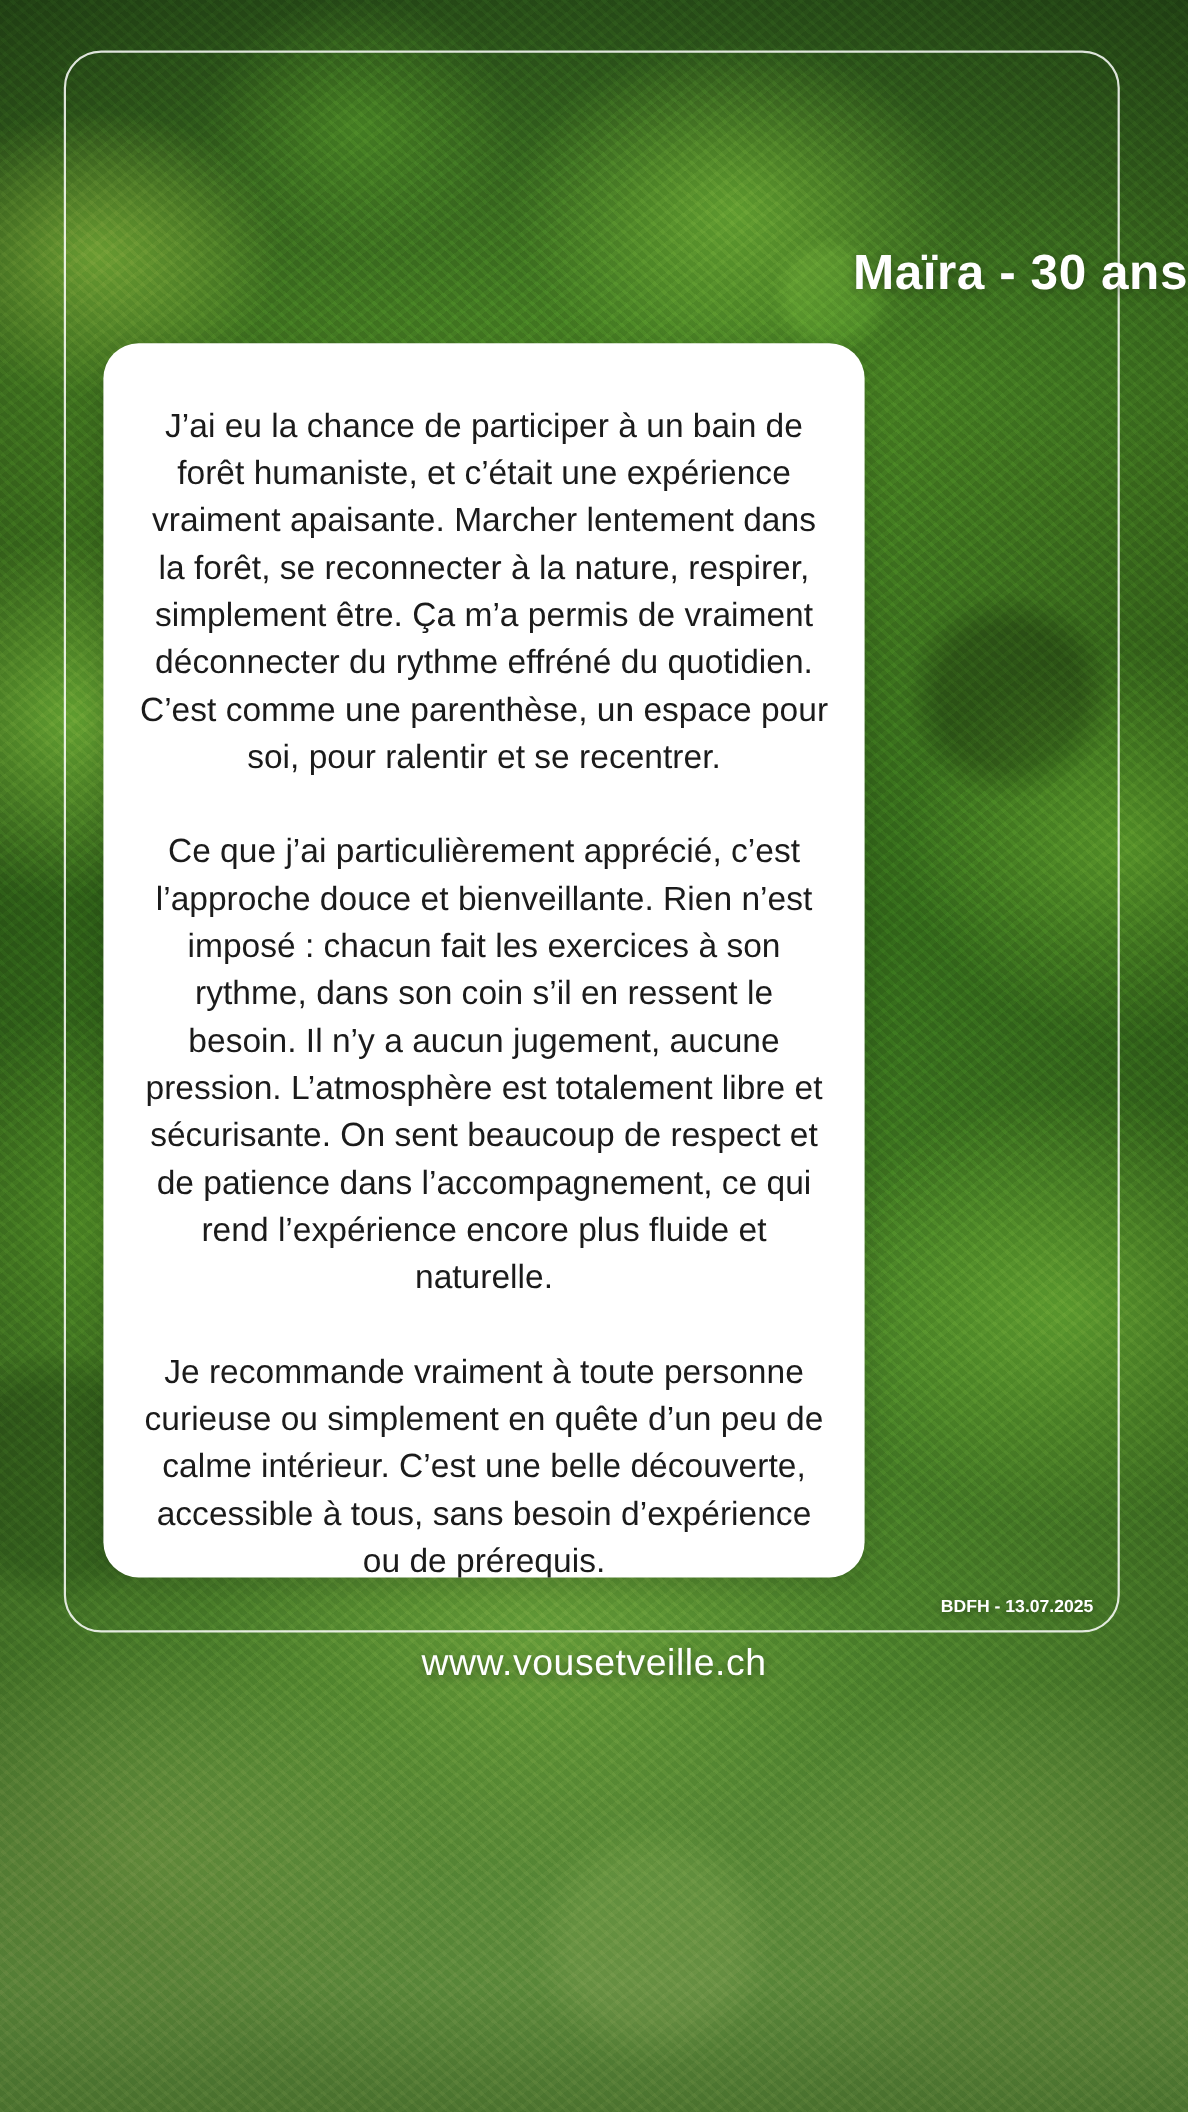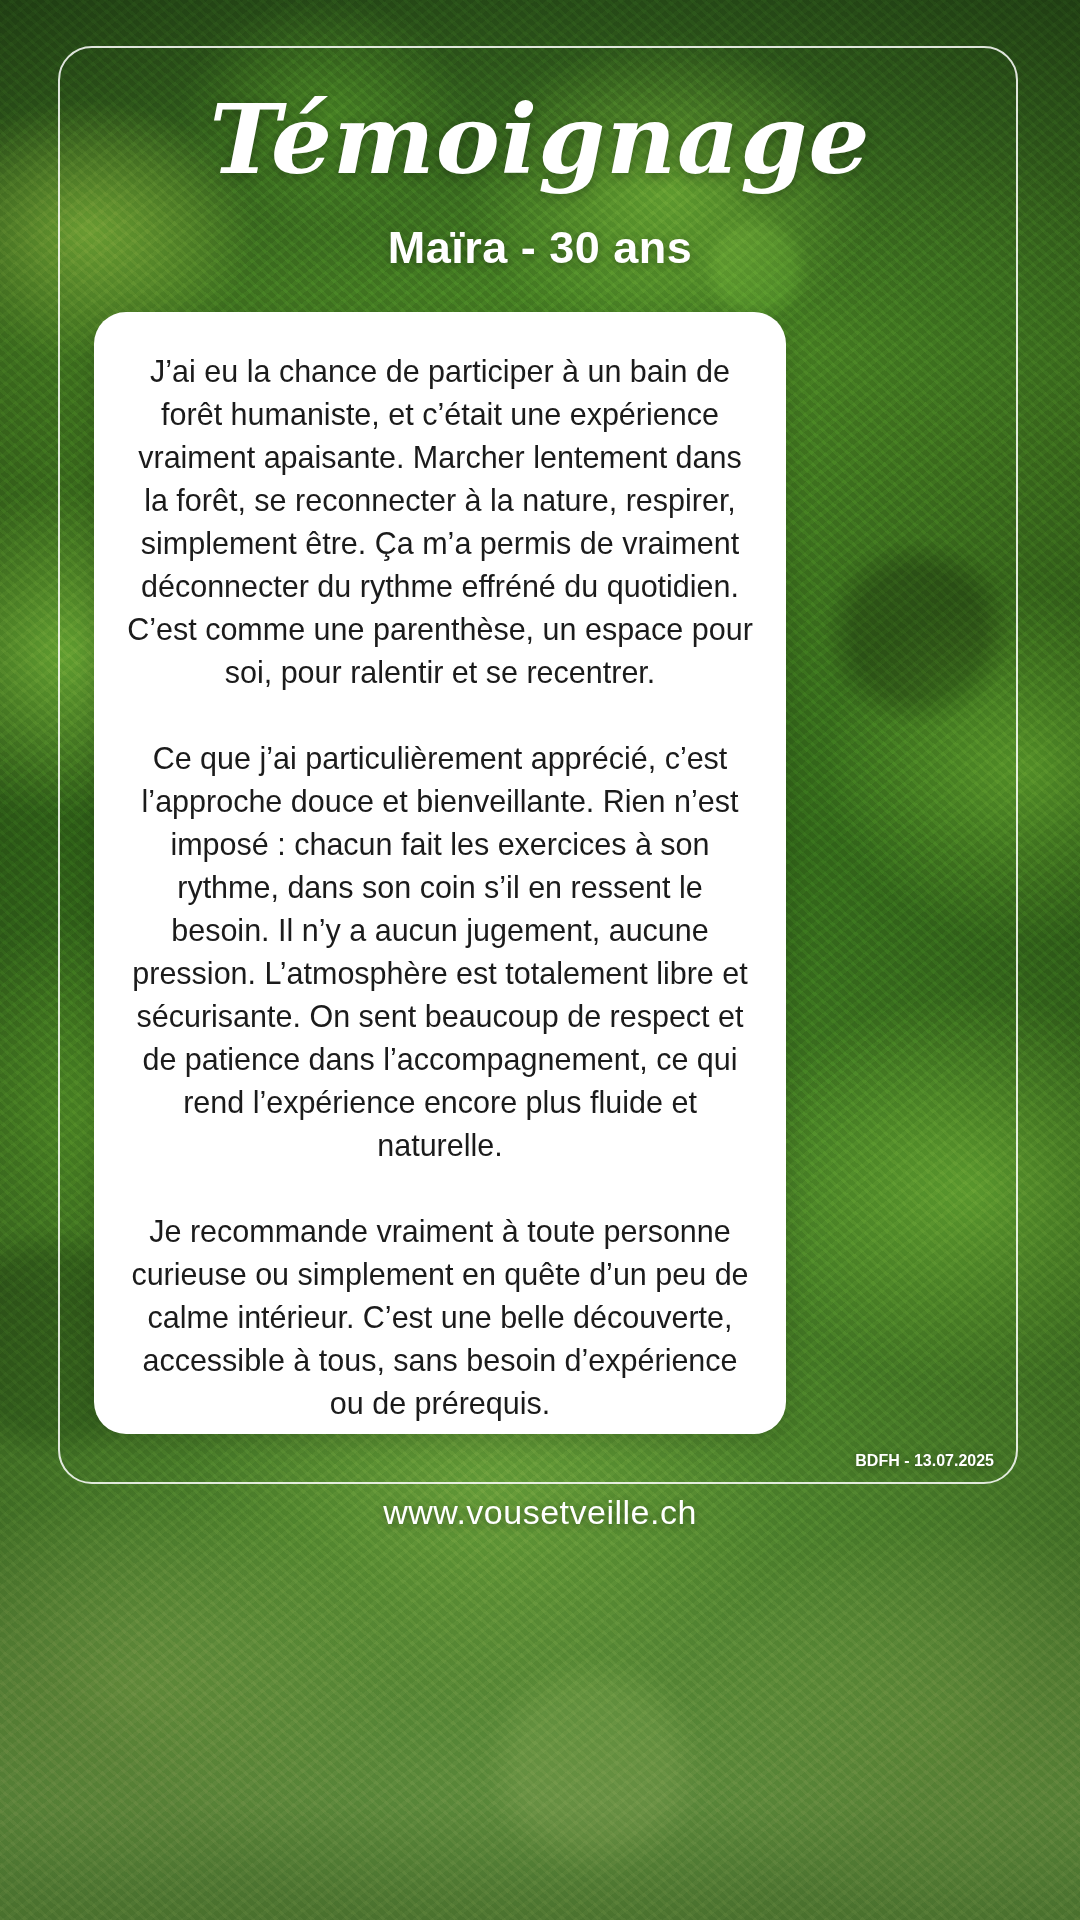--- a/index.html
+++ b/index.html
@@ -99,38 +99,38 @@
     line-height: 1.0;
     color: #ffffff;
     letter-spacing: 1px;
     text-shadow: 0 3px 14px rgba(0,0,0,0.35);
   }
   .subtitle {
     position: absolute;
     left: 0;
     right: 0;
     top: 222px;
-    text-align: center;
+    text-align: right;
     font-family: "Liberation Sans", sans-serif;
     font-weight: bold;
     font-size: 45px;
     color: #ffffff;
     letter-spacing: 0.5px;
     text-shadow: 0 2px 10px rgba(0,0,0,0.35);
   }
   .testimonial-card {
     position: absolute;
     left: 94px;
     top: 312px;
     width: 692px;
     height: 1122px;
     background: #ffffff;
     border-radius: 32px;
     box-sizing: border-box;
-    padding: 38px 32px 28px 32px;
+    padding: 54px 32px 28px 32px;
     box-shadow: 0 6px 26px rgba(0,0,0,0.18);
     overflow: hidden;
   }
   .testimonial-text {
     font-family: "Liberation Sans", sans-serif;
     font-size: 30.5px;
     line-height: 43px;
     color: #1b1b1b;
     text-align: center;
     white-space: pre-wrap;
@@ -165,21 +165,20 @@
 <body>
 
 <div id="poster">
 
   <div class="bg"></div>
   <div class="bg-spots"></div>
   <div class="bg-vignette"></div>
 
   <div class="frame"></div>
 
-  <div class="title">Témoignage</div>
 
   <div class="subtitle">Maïra - 30 ans</div>
 
   <div class="testimonial-card">
     <p class="testimonial-text">J’ai eu la chance de participer à un bain de forêt humaniste, et c’était une expérience vraiment apaisante. Marcher lentement dans la forêt, se reconnecter à la nature, respirer, simplement être. Ça m’a permis de vraiment déconnecter du rythme effréné du quotidien. C’est comme une parenthèse, un espace pour soi, pour ralentir et se recentrer.
 
 Ce que j’ai particulièrement apprécié, c’est l’approche douce et bienveillante. Rien n’est imposé : chacun fait les exercices à son rythme, dans son coin s’il en ressent le besoin. Il n’y a aucun jugement, aucune pression. L’atmosphère est totalement libre et sécurisante. On sent beaucoup de respect et de patience dans l’accompagnement, ce qui rend l’expérience encore plus fluide et naturelle.
 
 Je recommande vraiment à toute personne curieuse ou simplement en quête d’un peu de calme intérieur. C’est une belle découverte, accessible à tous, sans besoin d’expérience ou de prérequis.</p>
   </div>

